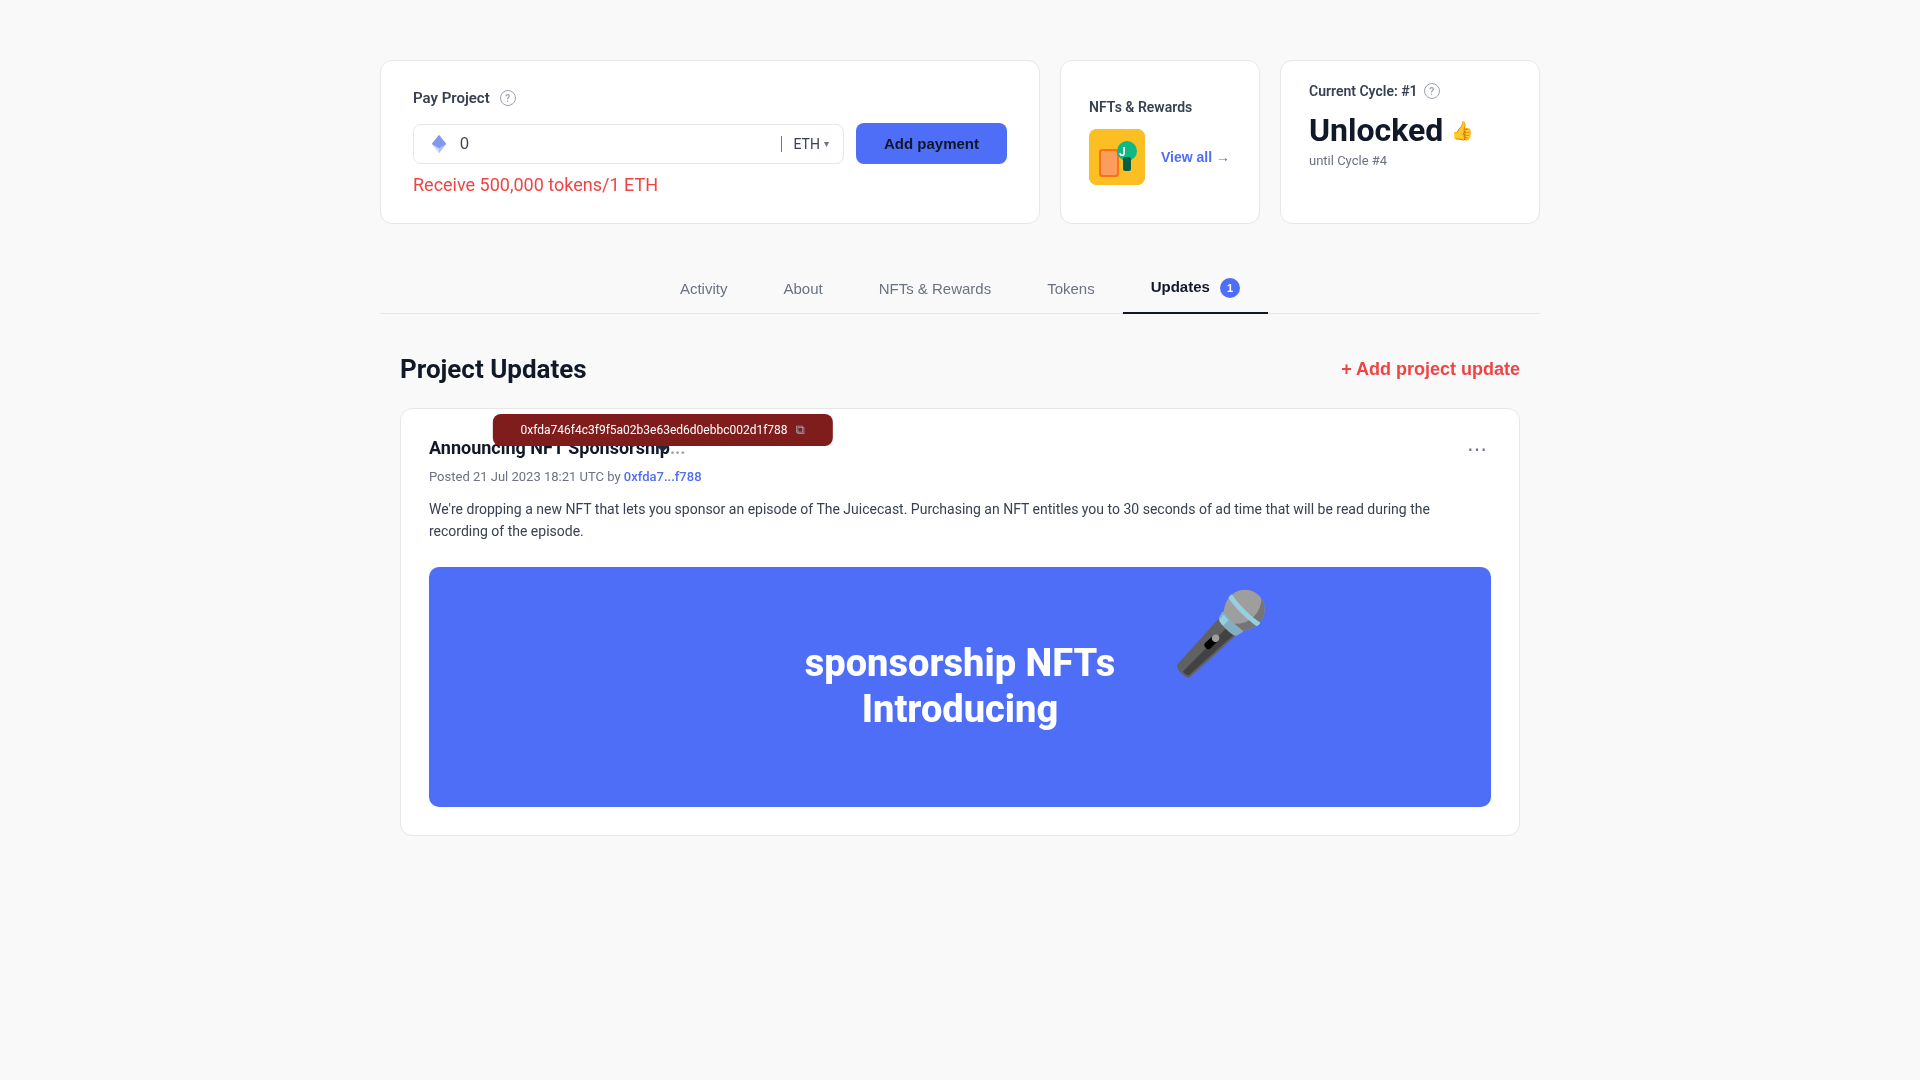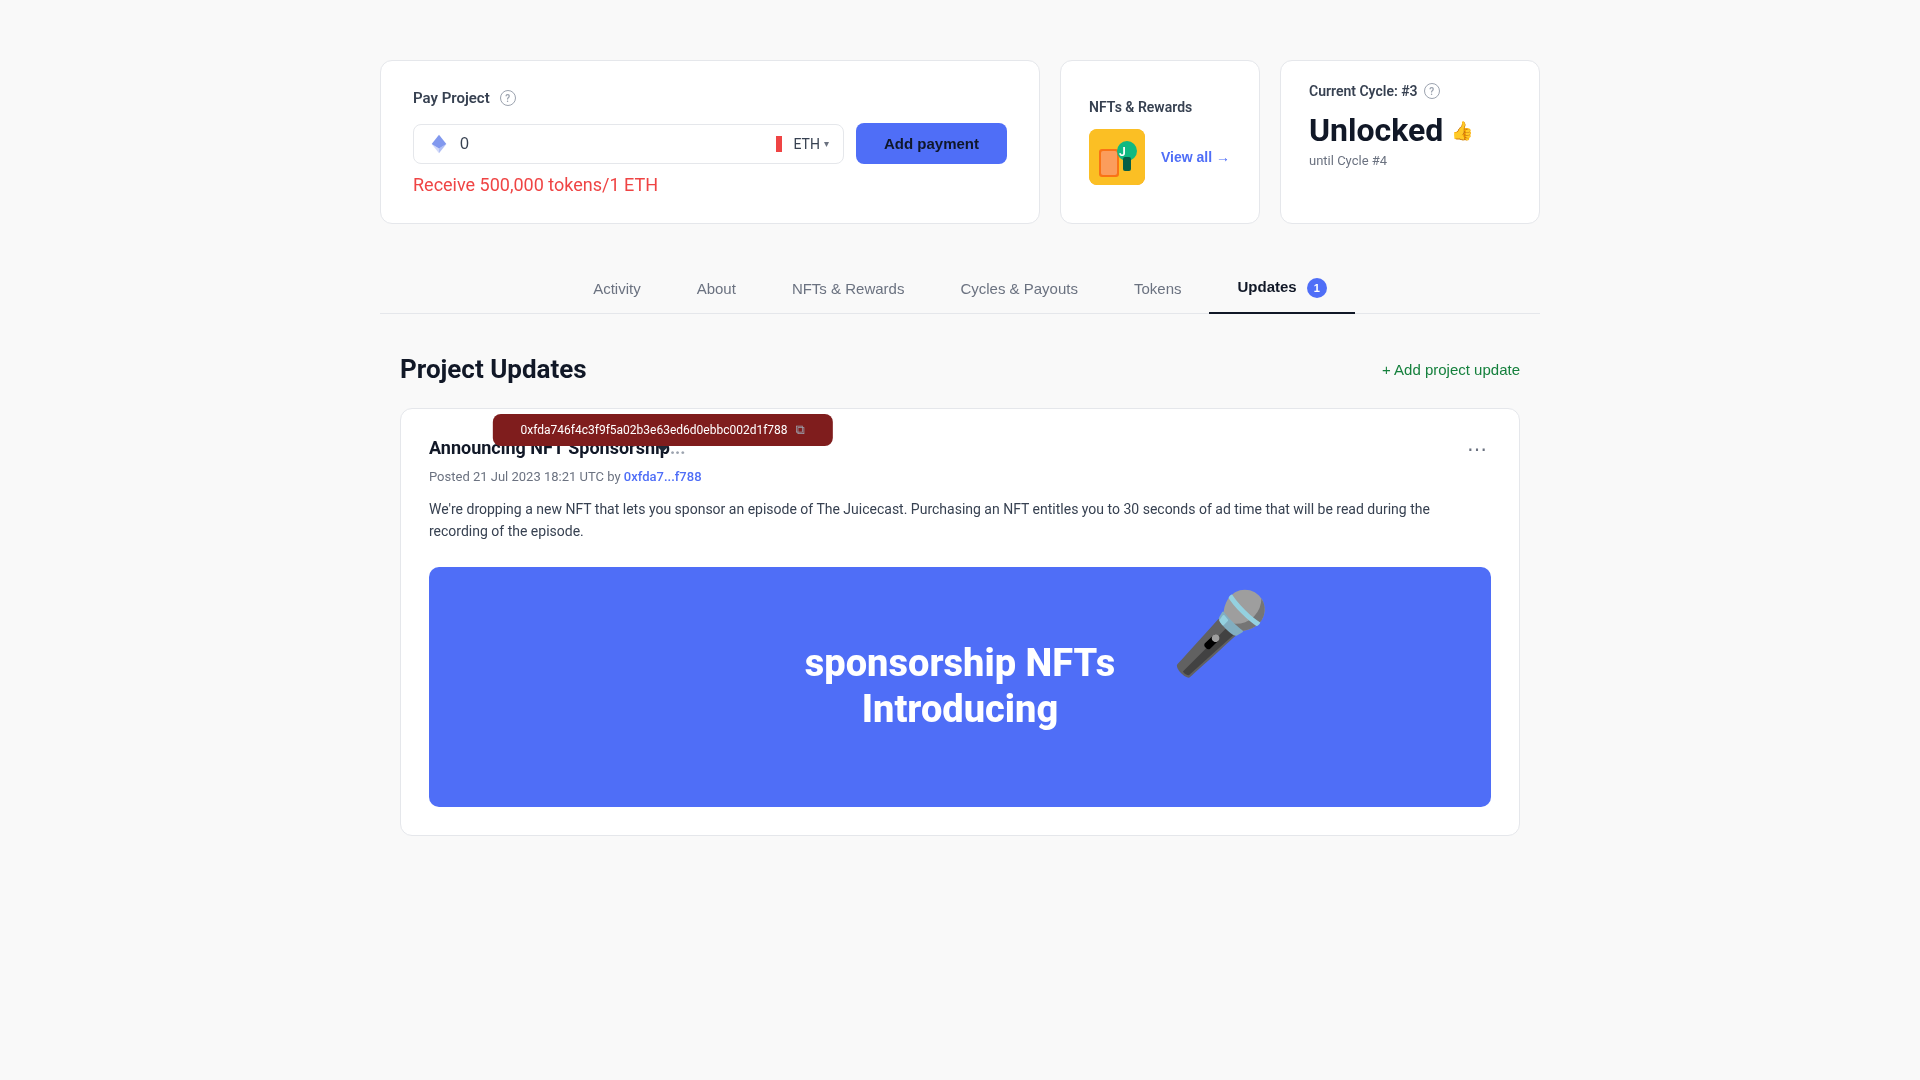--- a/index.html
+++ b/index.html
@@ -85,21 +85,21 @@
       flex: 1;
       background: transparent;
     }
 
     .eth-dropdown {
       display: flex;
       align-items: center;
       gap: 4px;
       font-size: 14px;
       color: #374151;
-      border-left: 6px solid #ef4444;
+      border-left: 1px solid #ef4444;
       padding-left: 12px;
       cursor: pointer;
     }
 
     .chevron-down {
       font-size: 10px;
       color: #6b7280;
     }
 
     .add-payment-btn {
@@ -270,23 +270,23 @@
     .updates-title {
       font-size: 26px;
       font-weight: 700;
       color: #111827;
     }
 
     .add-update-btn {
       display: flex;
       align-items: center;
       gap: 6px;
-      color: #15803d;
-      font-size: 15px;
-      font-weight: 400;
+      color: #ef4444;
+      font-size: 18px;
+      font-weight: 700;
       cursor: pointer;
       background: none;
       border: none;
       padding: 0;
     }
 
     
     .update-card {
       background: #fff;
       border-radius: 12px;
@@ -445,37 +445,36 @@
         </div>
         <button class="view-all-btn">
           <span>View all</span>
           <span>→</span>
         </button>
       </div>
     </div>
 
     <div class="cycle-card">
       <div class="cycle-card-title">
-        <span>Current Cycle: #3</span>
+        <span>Current Cycle: #1</span>
         <span class="info-icon">?</span>
       </div>
       <div class="unlocked-row">
         <span class="unlocked-text">Unlocked</span>
         <span class="thumbs-up">👍</span>
       </div>
       <div class="until-text">until Cycle #4</div>
     </div>
 
   </div>
 
   <nav class="nav-tabs">
     <button class="nav-tab">Activity</button>
     <button class="nav-tab">About</button>
     <button class="nav-tab">NFTs &amp; Rewards</button>
-    <button class="nav-tab">Cycles &amp; Payouts</button>
     <button class="nav-tab">Tokens</button>
     <button class="nav-tab active">
       <span>Updates</span>
       <span class="nav-tab-badge">1</span>
     </button>
   </nav>
 
   <div class="updates-section">
     <div class="updates-header">
       <h2 class="updates-title">Project Updates</h2>

